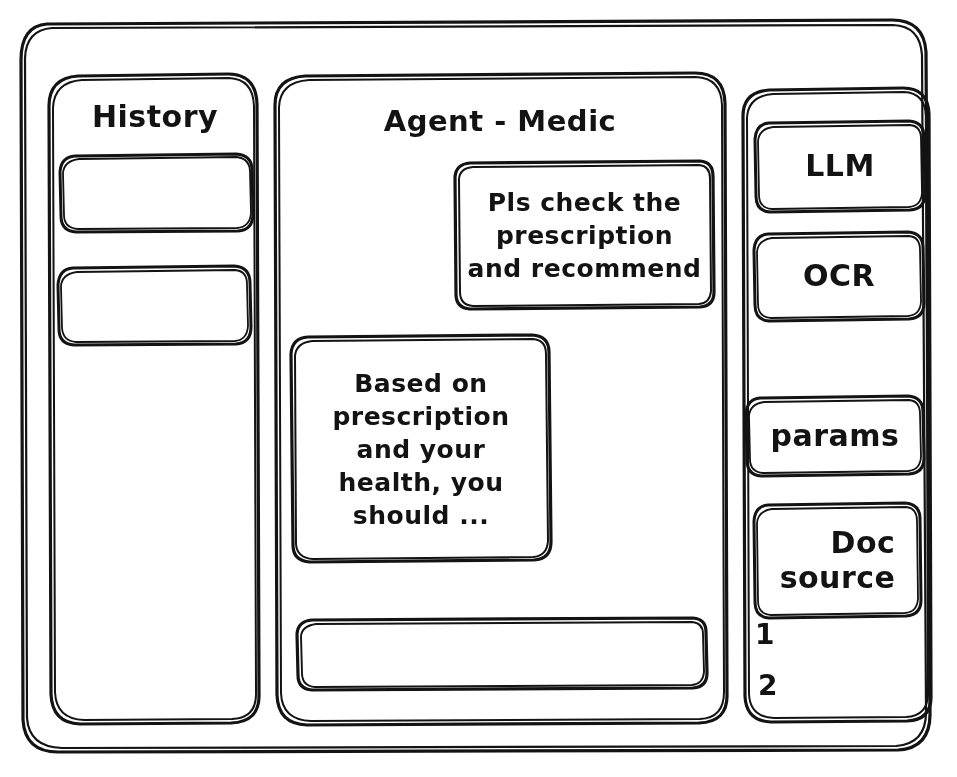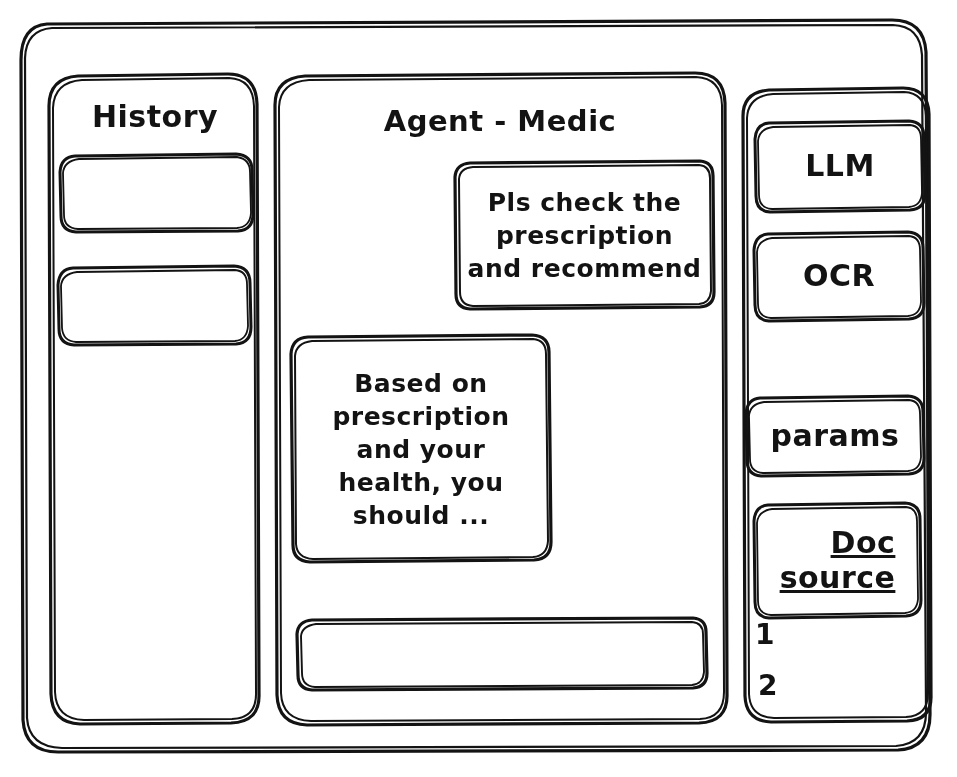--- a/index.html
+++ b/index.html
@@ -187,20 +187,20 @@
   <div class="node" style="left:297px; top:618px; width:410px; height:72px;">
     <span class="hand" style="font-size:22px;"></span>
   </div>
 
   <div class="node hand chip-text" style="left:755px; top:121px; width:170px; height:91px;">LLM</div>
 
   <div class="node hand chip-text" style="left:754px; top:232px; width:170px; height:89px;">OCR</div>
 
   <div class="node hand chip-text" style="left:746px; top:396px; width:178px; height:80px;">params</div>
 
-  <div class="node hand chip-text" style="left:754px; top:503px; width:167px; height:115px;text-decoration:underline;">Doc
+  <div class="node hand chip-text" style="left:754px; top:503px; width:167px; height:115px;">Doc
 source</div>
 
   <div class="node hand doc-num" style="left:755px; top:614px; width:60px; height:40px;">1</div>
 
   <div class="node hand doc-num" style="left:758px; top:664px; width:60px; height:42px;">2</div>
 
 </div>
 
 </body></html>

